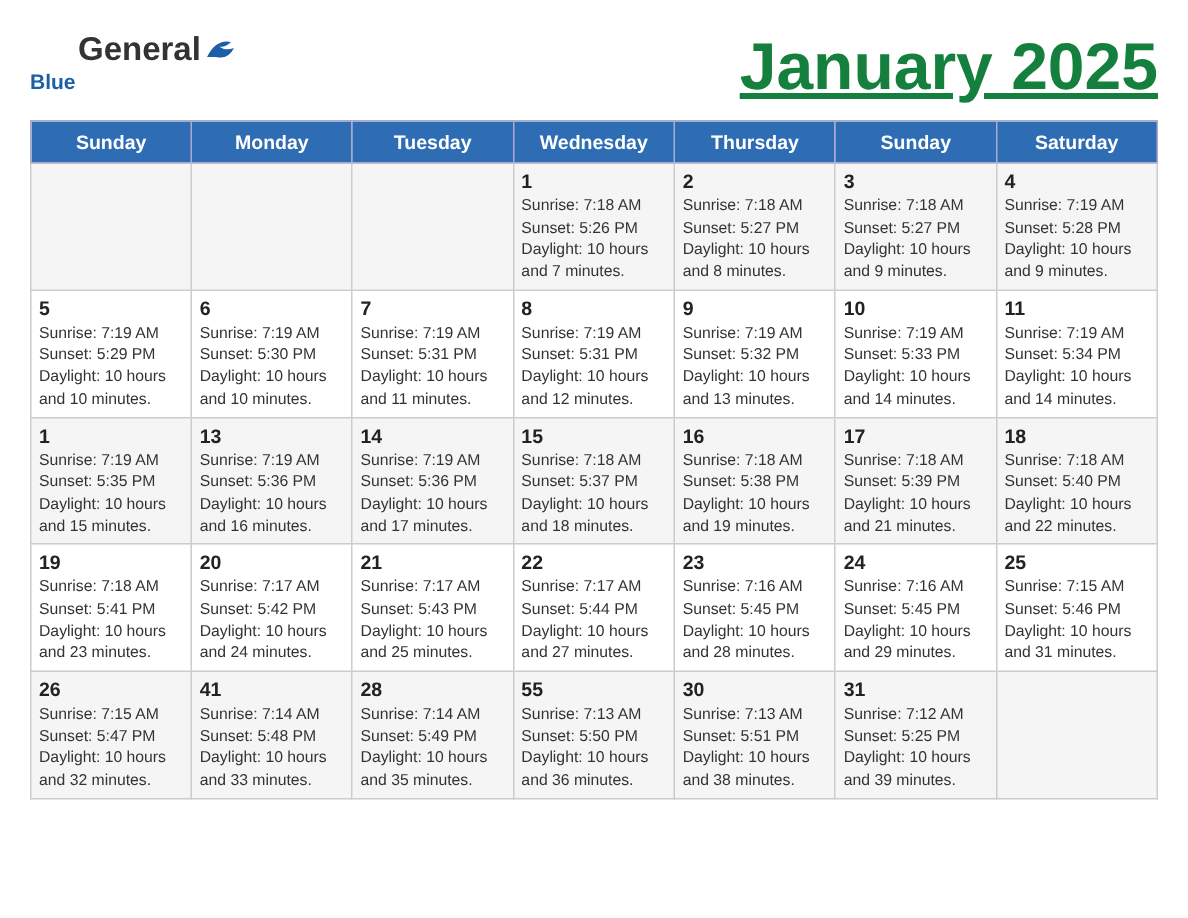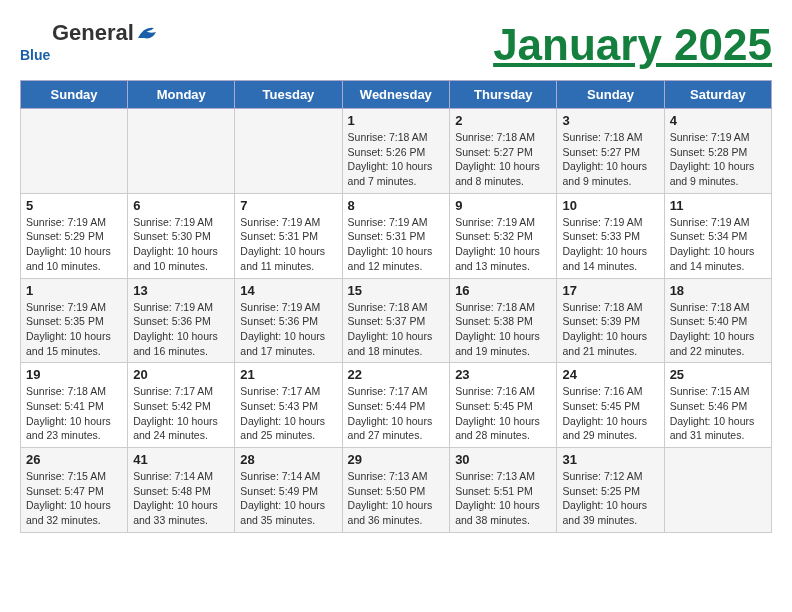--- a/index.html
+++ b/index.html
@@ -311,21 +311,21 @@
 and 33 minutes.</div>
         </td>
         <td>
           <div class="day-number">28</div>
           <div class="day-info" style="white-space: pre-line;">Sunrise: 7:14 AM
 Sunset: 5:49 PM
 Daylight: 10 hours
 and 35 minutes.</div>
         </td>
         <td>
-          <div class="day-number">29</div>
+          <div class="day-number">55</div>
           <div class="day-info" style="white-space: pre-line;">Sunrise: 7:13 AM
 Sunset: 5:50 PM
 Daylight: 10 hours
 and 36 minutes.</div>
         </td>
         <td>
           <div class="day-number">30</div>
           <div class="day-info" style="white-space: pre-line;">Sunrise: 7:13 AM
 Sunset: 5:51 PM
 Daylight: 10 hours

